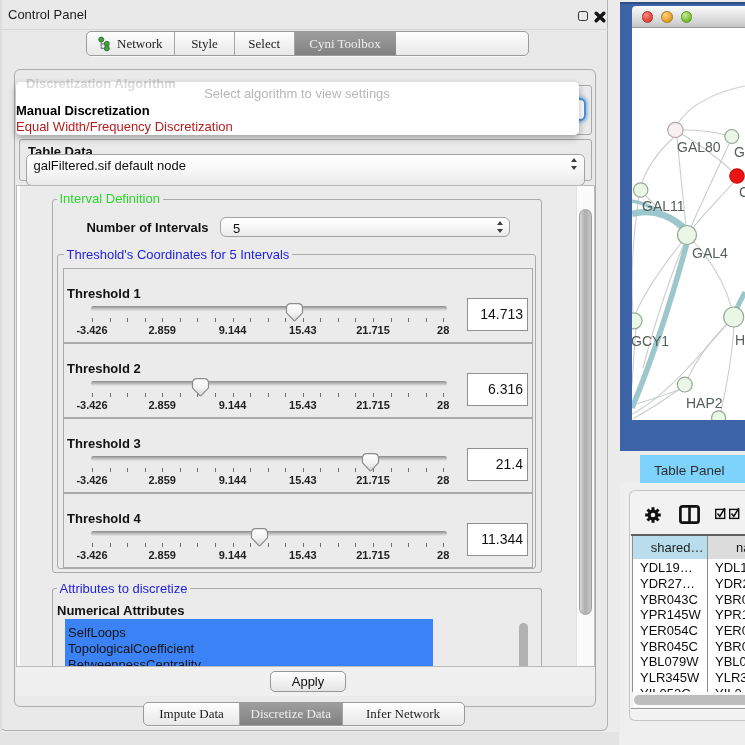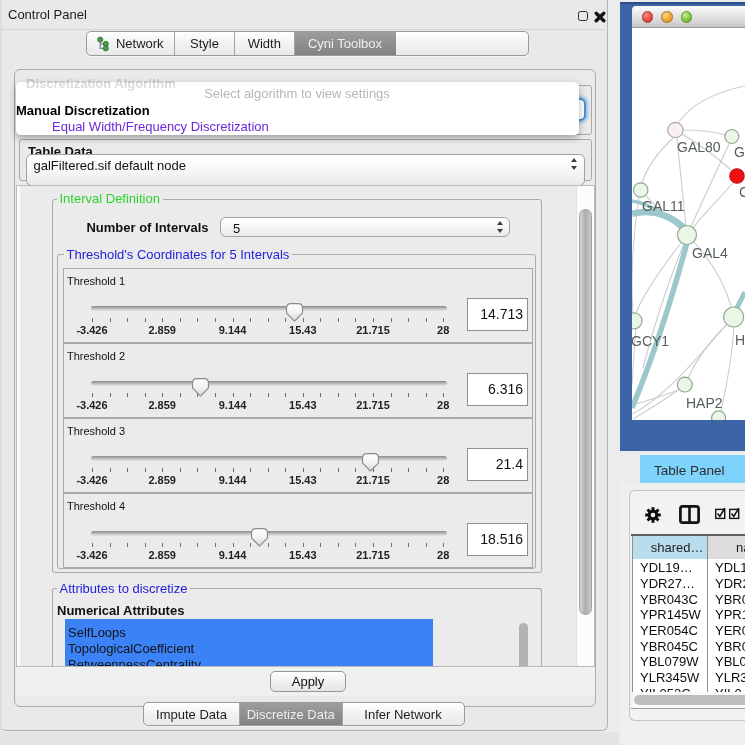--- a/index.html
+++ b/index.html
@@ -9,21 +9,21 @@
 
 #cpwin { position:absolute; left:0; top:0; width:608px; height:731px; background:#e9e9e9;
   border-right:1px solid #b3b3b3; border-bottom:1px solid #aeaeae; border-radius:0 0 6px 6px; }
 #cptitle { position:absolute; left:8px; top:7px; font-size:13px; color:#1c1c1c; }
 #icoSq { position:absolute; left:577.5px; top:10.5px; width:10px; height:10px; border:1.7px solid #2e2e2e; border-radius:2.5px; }
 #icoX  { position:absolute; left:593.5px; top:9.5px; width:12px; height:13px; }
 #titleline { position:absolute; left:0; top:29px; width:608px; height:1px; background:#d6d6d6; }
 
 
 .seg { position:absolute; display:flex; border:1px solid #9b9b9b; border-radius:5px; overflow:hidden;
-  background:linear-gradient(#ffffff,#f3f3f3 45%,#e9e9e9); box-shadow:0 1px 0 rgba(255,255,255,.6); }
+  background:linear-gradient(#ffffff,#f3f3f3 45%,#e9e9e9); box-shadow:0 1px 0 rgba(255,255,255,.6);font-family:Liberation Serif, serif; }
 .seg > div { font-size:13px; color:#1d1d1d; text-align:center; border-right:1px solid #a4a4a4;
   display:flex; align-items:center; justify-content:center; }
 .seg > div:last-child { border-right:none; }
 .seg > div.sel { background:linear-gradient(#9d9d9d,#828282); color:#efefef; }
 
 
 #outer { position:absolute; left:14px; top:69px; width:582px; height:638px;
   border:1px solid #acacac; border-radius:6px; background:#eaeaea; }
 
 .gbox { position:absolute; border:1px solid #a9a9a9; border-radius:3px; }
@@ -40,21 +40,21 @@
 #spane { position:absolute; left:15.5px; top:185px; width:579px; height:481.5px;
   background:#fdfdfd; border:1px solid #bababa; overflow:hidden; }
 #scont { position:absolute; left:3px; top:0px; width:556.5px; height:481.5px; background:#ebebeb; }
 
 #vsb { position:absolute; left:559.5px; top:0; width:17px; height:481.5px; background:#fbfbfb; border-left:1px solid #e2e2e2; }
 #vsbthumb { position:absolute; left:1.5px; top:23px; width:13.5px; height:406px; border-radius:7px;
   background:linear-gradient(90deg,#d8d8d8,#aeaeae 45%,#c6c6c6); border:1px solid #9e9e9e; }
 
 
 .thrp { position:absolute; left:43.5px; width:470px; height:75px; border:1px solid #a9a9a9; background:#ebebeb; }
-.thrlab { position:absolute; left:3px; top:6px; font-size:11px; font-weight:normal; color:#111; }
+.thrlab { position:absolute; left:3px; top:17px; font-size:13px; font-weight:bold; color:#111; }
 .groove { position:absolute; left:27px; top:36.5px; width:356px; height:5px; border-radius:2.5px;
   background:linear-gradient(#898989,#b2b2b2 40%,#d2d2d2 75%,#e6e6e6); }
 .tick { position:absolute; top:48.5px; width:1px; height:4.5px; background:#6f6f6f; }
 .tlab { position:absolute; top:55px; font-size:11px; font-weight:bold; color:#222; transform:translateX(-50%); white-space:nowrap; }
 .vbox { position:absolute; left:403px; top:28.5px; width:61px; height:33.5px; background:#fff;
   border:1px solid #8f8f8f; font-size:14px; color:#111; text-align:right; line-height:31px; padding-right:4px; }
 
 
 #attlist { position:absolute; left:45.5px; top:433px; width:368px; height:48.5px; background:#3b82f6; overflow:hidden; }
 #attlist div { position:absolute; left:3px; font-size:13px; color:#141414; }
@@ -63,21 +63,21 @@
 
 #applyrow { position:absolute; left:15.5px; top:666.5px; width:579px; height:29px; background:#f0f0f0; }
 #applybtn { position:absolute; left:254.5px; top:4.5px; width:76px; height:20.5px; border:1px solid #979797; border-radius:5px;
   background:linear-gradient(#ffffff,#f1f1f1 50%,#e4e4e4); font-size:13px; color:#111; text-align:center; line-height:19px; }
 
 
 #popup { position:absolute; left:15.5px; top:82px; width:563px; height:53px; background:#ffffff;
   border-radius:4.5px; box-shadow:0 3px 7px rgba(0,0,0,0.32); }
 #popup .hint { position:absolute; left:0; right:0; top:4px; text-align:center; font-size:13px; color:#b7b7b7; }
 #popup .it1 { position:absolute; left:0.5px; top:21px; font-size:13px; font-weight:bold; color:#000; }
-#popup .it2 { position:absolute; left:0.5px; top:37px; font-size:13px; color:#6d28d9;padding-left:36px; }
+#popup .it2 { position:absolute; left:0.5px; top:37px; font-size:13px; color:#b91c1c; }
 #fadedlab, #fadedlab2 { position:absolute; left:0; top:0; width:200px; overflow:hidden; z-index:30; }
 #fadedlab  { height:82.5px; }
 #fadedlab2 { height:96px; }
 #fadedlab span, #fadedlab2 span { position:absolute; left:26px; top:76px; font-size:13px; font-weight:bold; }
 #fadedlab span { color:#c3c3c3; }
 #fadedlab2 span { color:#dcdcdc; }
 
 
 #netwin { position:absolute; left:620px; top:2px; width:125px; height:449px; background:#3d64a6; }
 #nettb { position:absolute; left:12px; top:4px; width:113px; height:22px; border-radius:4px 0 0 0;
@@ -116,21 +116,21 @@
 <div id="titleline"></div>
 
 <div class="seg" style="left:85.5px; top:31px; width:443px; height:25px;">
   <div style="width:88.5px"><svg width="13" height="16" viewBox="0 0 13 16" style="margin-right:6px">
         <path d="M3.2,4 L3.2,13 M3.2,7.8 L8.2,7.8 M3.2,12.4 L8.2,12.4" stroke="#7b8494" stroke-width="1.2" fill="none"></path>
         <circle cx="3.2" cy="3.6" r="2.5" fill="#44a244" stroke="#2c712c" stroke-width="0.9"></circle>
         <circle cx="8.8" cy="7.8" r="2.5" fill="#44a244" stroke="#2c712c" stroke-width="0.9"></circle>
         <circle cx="8.8" cy="12.4" r="2.5" fill="#44a244" stroke="#2c712c" stroke-width="0.9"></circle>
       </svg>Network</div>
   <div style="width:60px">Style</div>
-  <div style="width:59.5px">Width</div>
+  <div style="width:59.5px">Select</div>
   <div class="sel" style="width:101px">Cyni Toolbox</div>
 </div>
 
 <div id="outer"></div>
 
 <div class="gbox" style="left:19px; top:84.5px; width:573px; height:50px;"></div>
 
 <div class="abs" style="left:556px; top:97.5px; width:30px; height:23px; border-radius:6px; background:#fff; border:2.5px solid #4a90d6; box-shadow:0 0 3px 1.5px rgba(90,155,220,0.55);"></div>
 
 <div class="gbox" style="left:18.5px; top:139px; width:573.5px; height:41.5px;"></div>
@@ -324,21 +324,21 @@
             <defs>
               <linearGradient id="tg" x1="0" y1="0" x2="0" y2="1">
                 <stop offset="0" stop-color="#ffffff"></stop>
                 <stop offset="0.55" stop-color="#f2f2f2"></stop>
                 <stop offset="1" stop-color="#d5d5d5"></stop>
               </linearGradient>
             </defs>
             <path d="M -3.6,0.6 L 3.6,0.6 Q 8,0.6 8,5.2 L 8,9.8 L 0.6,17.6 Q 0,18.2 -0.6,17.6 L -8,9.8 L -8,5.2 Q -8,0.6 -3.6,0.6 Z" fill="url(#tg)" stroke="#8b8b8b" stroke-width="1.2"></path>
           </svg>
         </div>
-<div class="vbox">18.516</div>
+<div class="vbox">11.344</div>
 </div>
 
   <div class="gbox" style="left:32.5px; top:401.5px; width:490px; height:85px; border-bottom:none; border-radius:3px 3px 0 0;"></div>
   <div class="glab" style="left:37px; top:395.5px; color:#2222dd; background:#ebebeb;">Attributes to discretize</div>
   <div style="position:absolute; left:37.5px; top:417px; font-size:13px; font-weight:bold; color:#111;">Numerical Attributes</div>
   <div id="attlist">
     <div style="top:6px;">SelfLoops</div>
     <div style="top:21.5px;">TopologicalCoefficient</div>
     <div style="top:38px;">BetweennessCentrality</div>
   </div>

